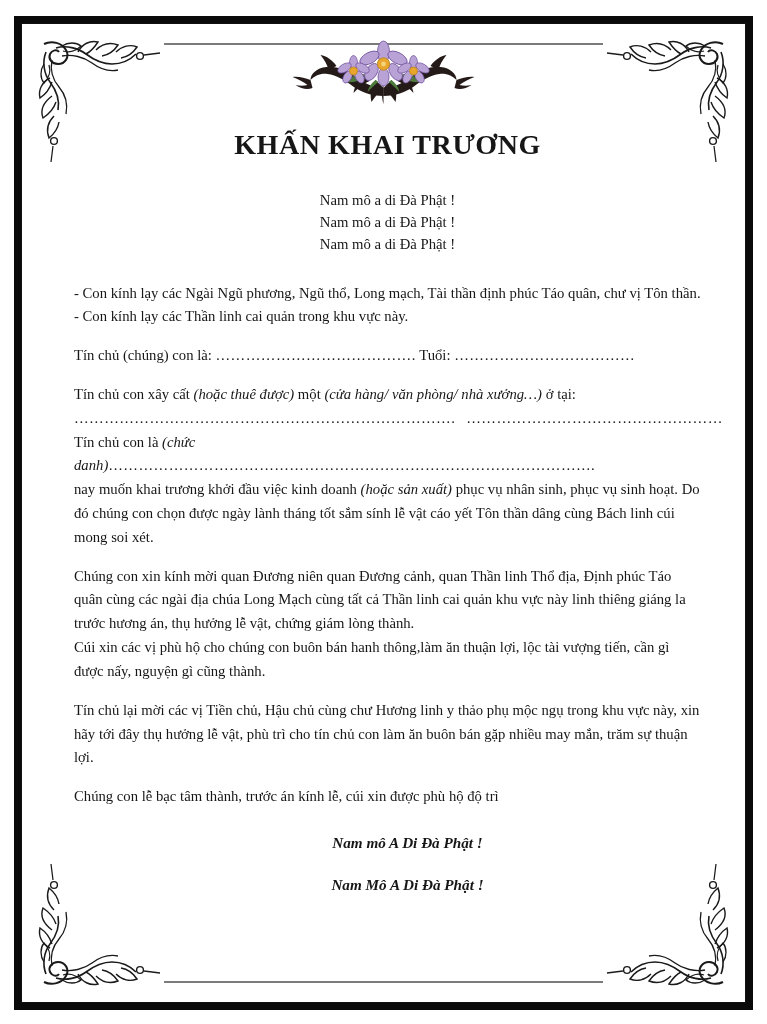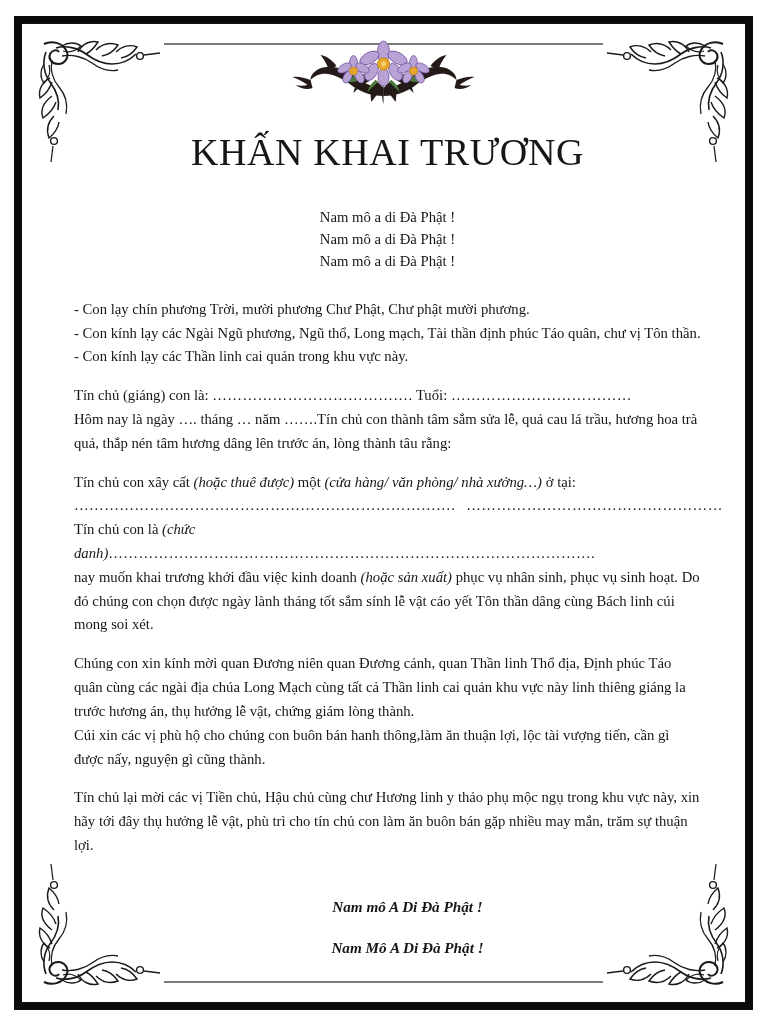--- a/index.html
+++ b/index.html
@@ -49,22 +49,22 @@
   .ornament svg{display:block;width:215px;height:70px;}
 
   
   .doc{
     position:absolute;left:50px;right:42px;top:96px;
     font-size:14.7px;line-height:1.62;color:#161616;
     text-align:left;
   }
   .title{
     text-align:center;
-    font-size:38px;
-    font-weight:normal;
+    font-size:28px;
+    font-weight:bold;
     letter-spacing:.6px;
     margin:0 0 22px 0;
   }
   .invoc{text-align:center;font-size:14.7px;line-height:1.5;margin-bottom:26px;}
   .invoc div{white-space:nowrap;}
   p.blk{margin:0;}
   .gap{height:15px;}
   i{}
   .dots{letter-spacing:.4px;}
   .closing{margin-top:22px;text-align:center;}
@@ -232,30 +232,28 @@
 
       <div class="title">KHẤN KHAI TRƯƠNG</div>
 
       <div class="invoc">
         <div>Nam mô a di Đà Phật !</div>
         <div>Nam mô a di Đà Phật !</div>
         <div>Nam mô a di Đà Phật !</div>
       </div>
 
       <div>
-        <p class="blk">- Con lạy chín phương Trời, mười phương Chư Phật, Chư phật mười phương.</p>
         <p class="blk">- Con kính lạy các Ngài Ngũ phương, Ngũ thổ, Long mạch, Tài thần định phúc Táo quân, chư vị Tôn thần.</p>
         <p class="blk">- Con kính lạy các Thần linh cai quản trong khu vực này.</p>
       </div>
 
       <div class="gap"></div>
 
-      <p class="blk"><span>Tín chủ (giáng) con là:</span> <span class="dots">………………………………….</span> <span>Tuổi:</span> <span class="dots">………………………………</span></p>
-
-      <p class="blk">Hôm nay là ngày …. tháng … năm …….Tín chủ con thành tâm sắm sửa lễ, quả cau lá trầu, hương hoa trà quả, thắp nén tâm hương dâng lên trước án, lòng thành tâu rằng:</p>
+      <p class="blk"><span>Tín chủ (chúng) con là:</span> <span class="dots">………………………………….</span> <span>Tuổi:</span> <span class="dots">………………………………</span></p>
+
 
       <div class="gap"></div>
 
       <p class="blk"><span>Tín chủ con xây cất </span><i>(hoặc thuê được)</i><span> một </span><i>(cửa hàng/ văn phòng/ nhà xưởng…)</i><span> ở tại:</span></p>
 
       <p class="blk"><span class="dots">………………………………………………………………….</span>&nbsp;&nbsp;&nbsp;<span class="dots">……………………………………………</span></p>
 
       <p class="blk"><span>Tín chủ con là </span><i>(chức danh)</i><span class="dots">…………………………………………………………………………………….</span></p>
 
       <p class="blk"><span>nay muốn khai trương khởi đầu việc kinh doanh </span><i>(hoặc sản xuất)</i><span> phục vụ nhân sinh, phục vụ sinh hoạt. Do đó chúng con chọn được ngày lành tháng tốt sắm sính lễ vật cáo yết Tôn thần dâng cùng Bách linh cúi mong soi xét.</span></p>
@@ -264,20 +262,21 @@
 
       <p class="blk">Chúng con xin kính mời quan Đương niên quan Đương cảnh, quan Thần linh Thổ địa, Định phúc Táo quân cùng các ngài địa chúa Long Mạch cùng tất cả Thần linh cai quản khu vực này linh thiêng giáng la trước hương án, thụ hưởng lễ vật, chứng giám lòng thành.</p>
       <p class="blk">Cúi xin các vị phù hộ cho chúng con buôn bán hanh thông,làm ăn thuận lợi, lộc tài vượng tiến, cần gì được nấy, nguyện gì cũng thành.</p>
 
       <div class="gap"></div>
 
       <p class="blk">Tín chủ lại mời các vị Tiền chủ, Hậu chủ cùng chư Hương linh y thảo phụ mộc ngụ trong khu vực này, xin hãy tới đây thụ hưởng lễ vật, phù trì cho tín chủ con làm ăn buôn bán gặp nhiều may mắn, trăm sự thuận lợi.</p>
 
       <div class="gap"></div>
 
+      <p class="blk">Chúng con lễ bạc tâm thành, trước án kính lễ, cúi xin được phù hộ độ trì</p>
 
       <div class="closing">
         <div>Nam mô A Di Đà Phật !</div>
         <div>Nam Mô A Di Đà Phật !</div>
 
       </div>
 
     </div>
   </div>
 </div>

